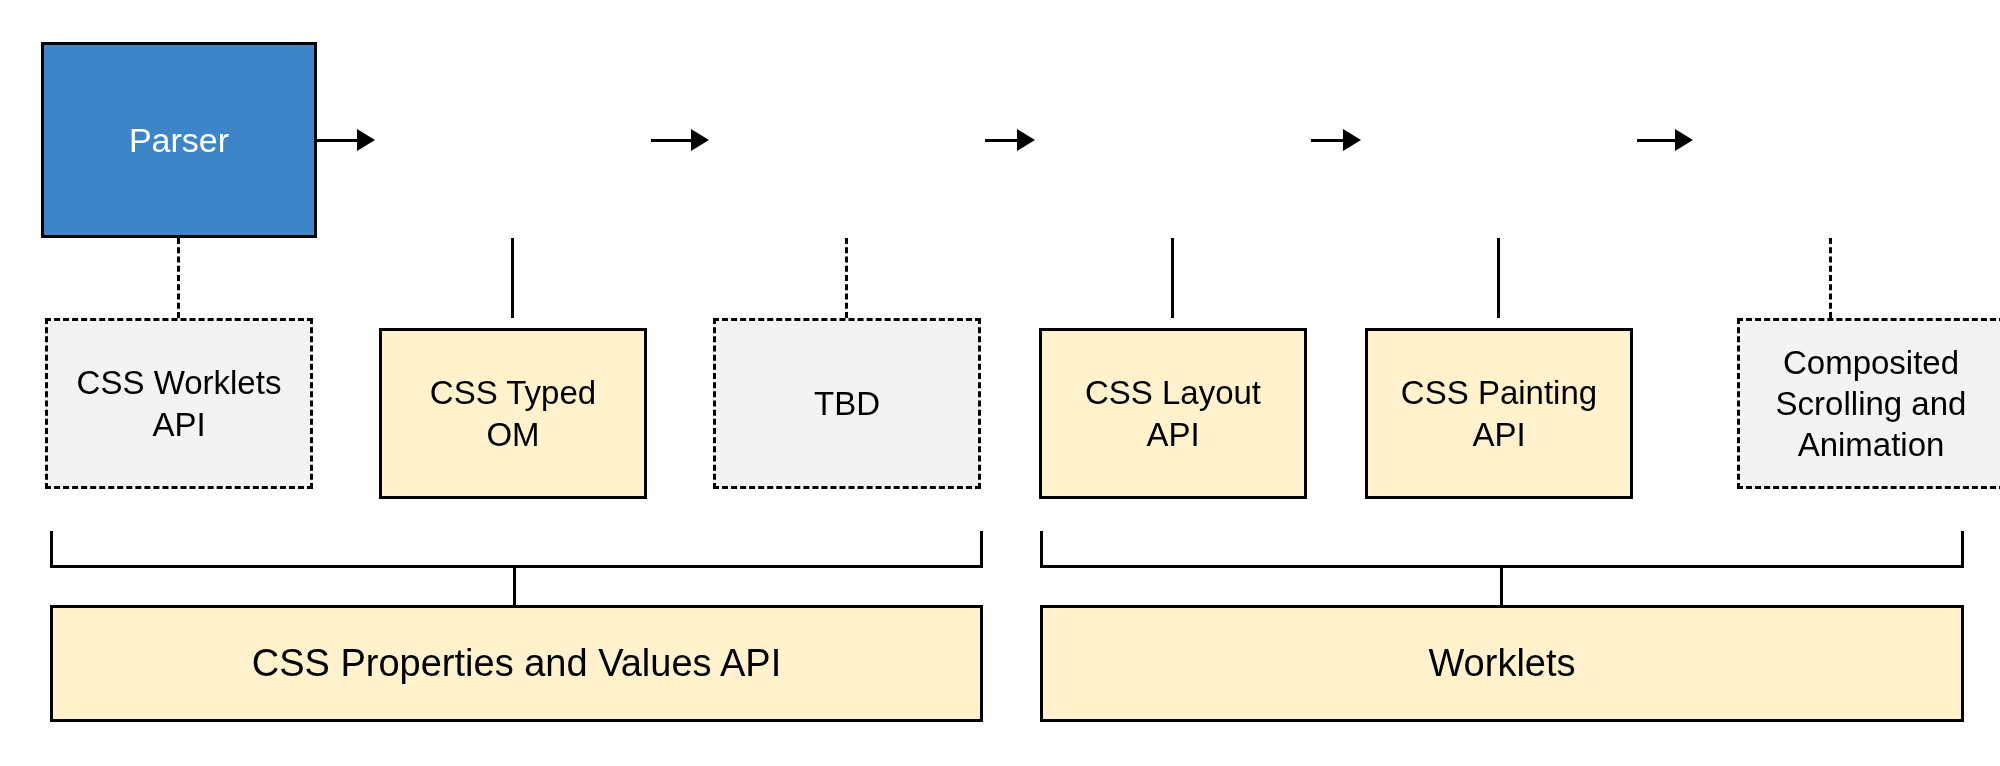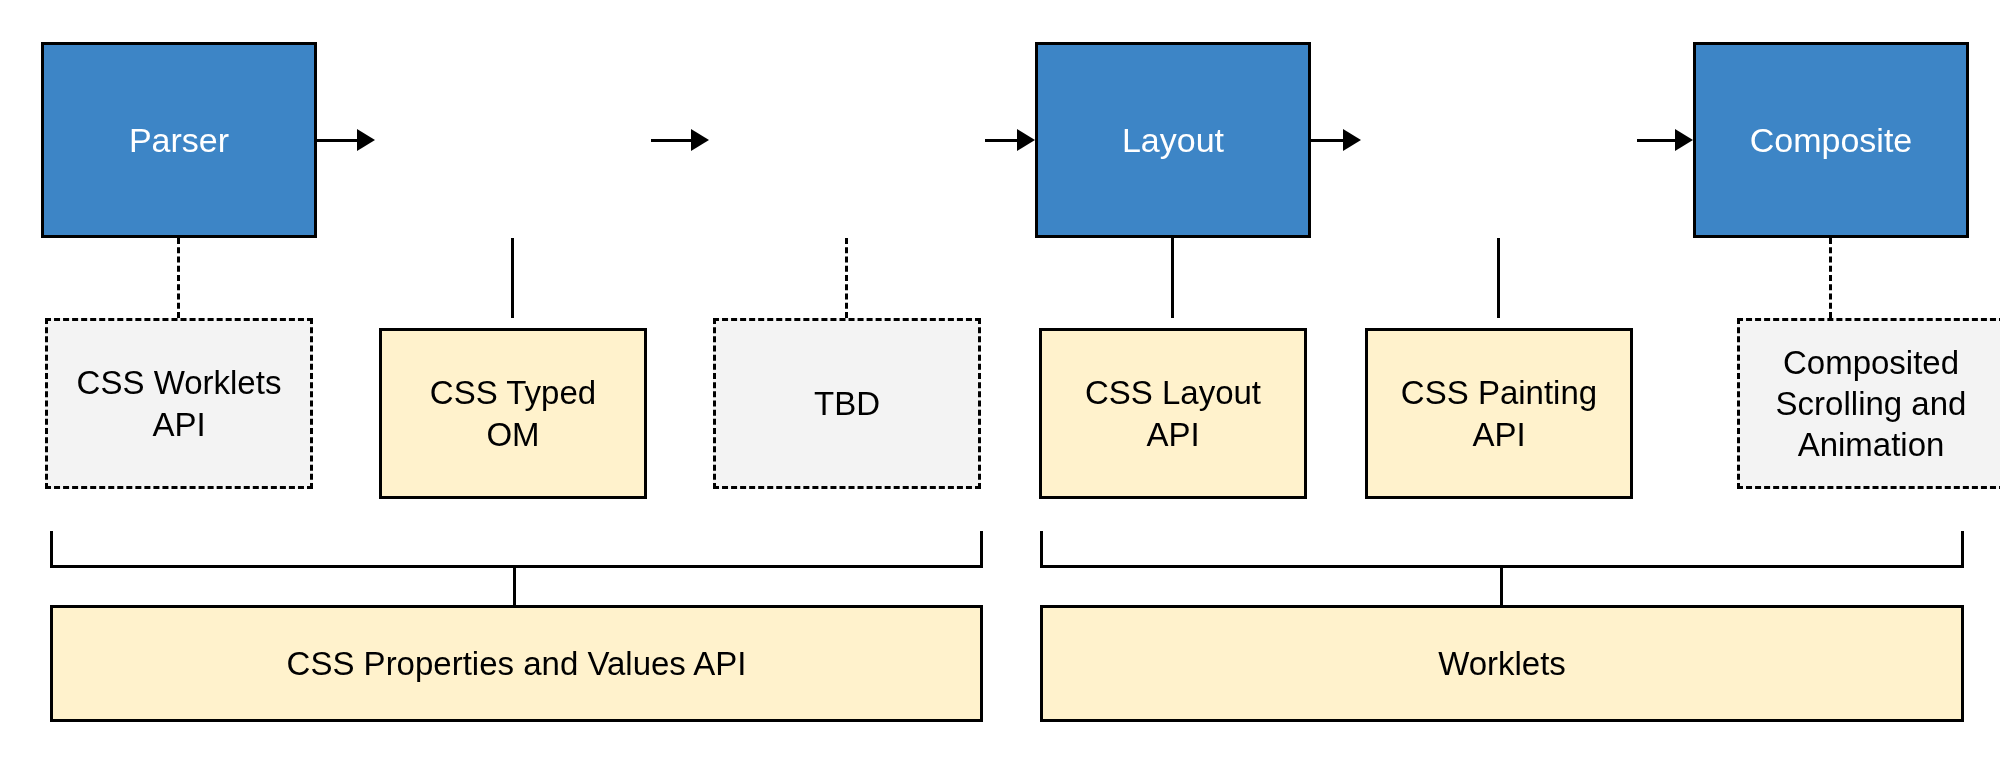--- a/index.html
+++ b/index.html
@@ -91,37 +91,31 @@
     height: 117px;
     box-sizing: border-box;
     background: #fff2cc;
     border: 3px solid #000000;
     display: flex;
     align-items: center;
     justify-content: center;
   }
   .group-label {
     color: #000000;
-    font-size: 33px;
+    font-size: 38px;
     text-align: center;
   }
 </style>
 </head>
 <body>
 
 <div class="canvas">
 
   <div class="stage" style="left:41px">
     <span class="stage-label">Parser</span>
-  </div>
-  <div class="stage" style="left:1035px">
-    <span class="stage-label">Layout</span>
-  </div>
-  <div class="stage" style="left:1693px">
-    <span class="stage-label">Composite</span>
   </div>
 
   <div class="arrow" style="left:317px;width:58px">
     <div class="shaft"></div>
     <div class="head"></div>
   </div>
   <div class="arrow" style="left:651px;width:58px">
     <div class="shaft"></div>
     <div class="head"></div>
   </div>

